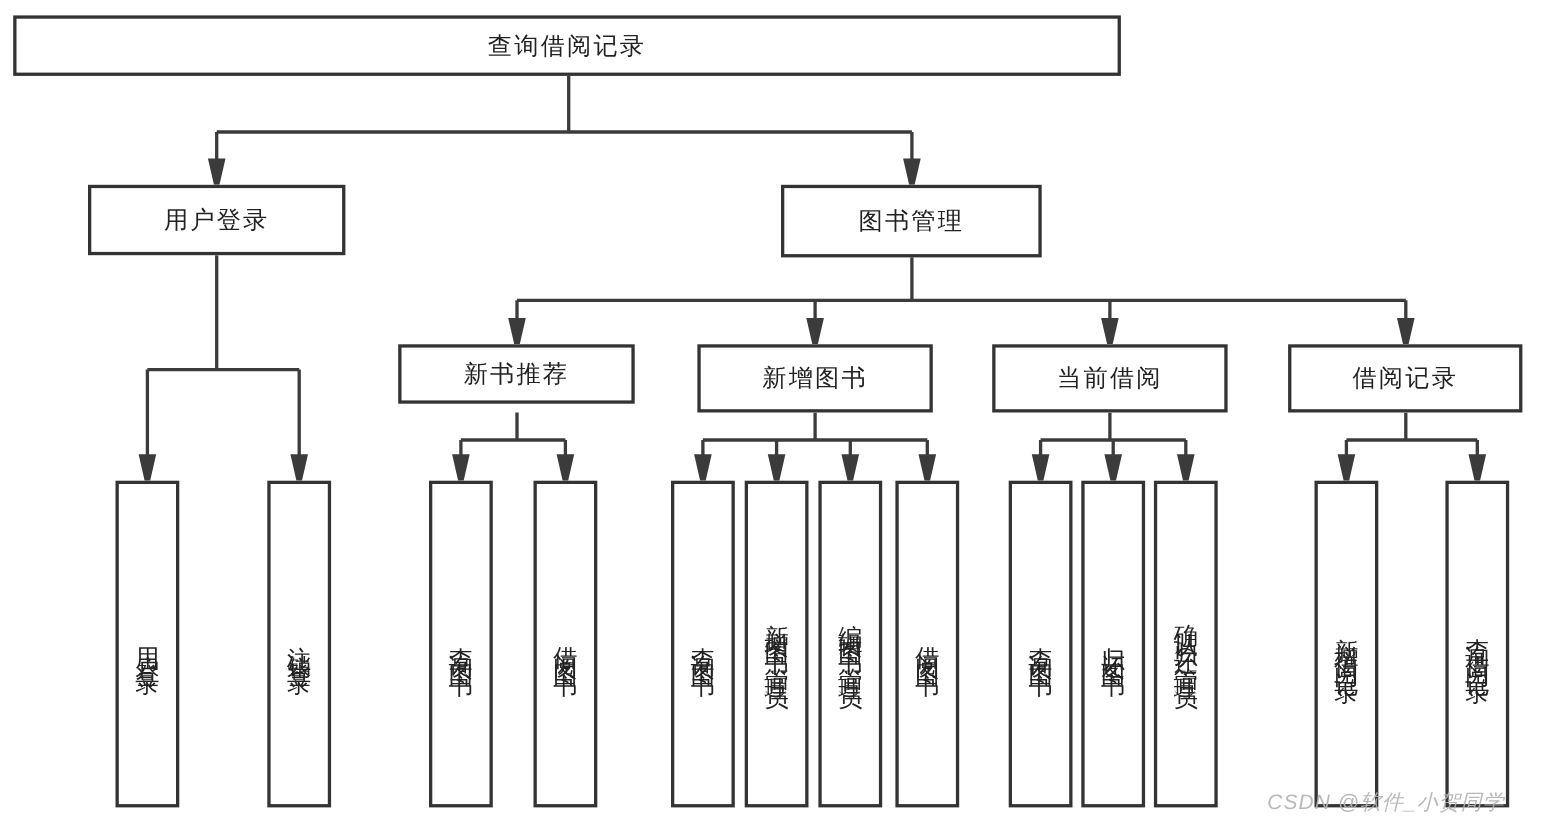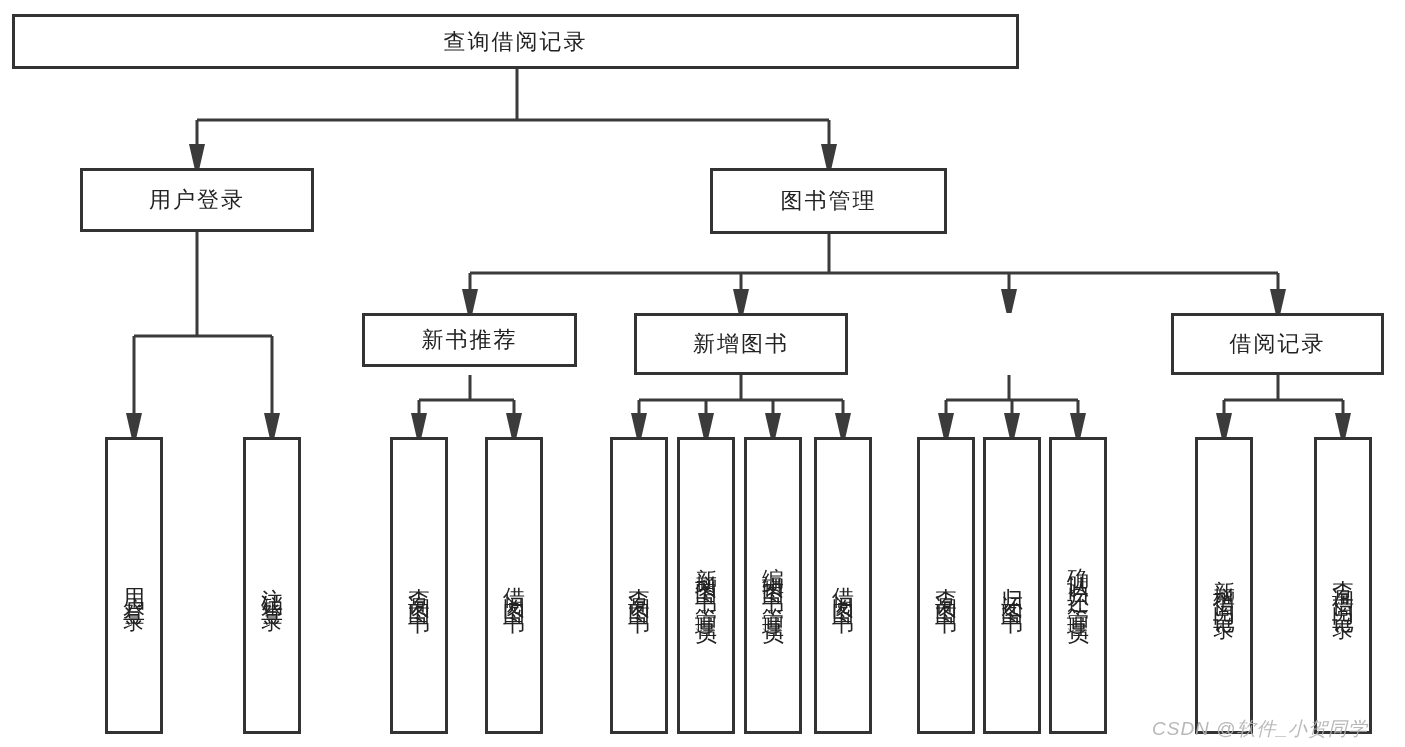--- a/index.html
+++ b/index.html
@@ -104,20 +104,23 @@
   <div class="node h" style="left:710px;top:168px;width:237px;height:66px">
     <span>图书管理</span>
   </div>
 
   <div class="node h" style="left:362px;top:313px;width:215px;height:54px">
     <span>新书推荐</span>
   </div>
   <div class="node h" style="left:634px;top:313px;width:214px;height:62px">
     <span>新增图书</span>
   </div>
+  <div class="node h" style="left:902px;top:313px;width:214px;height:62px">
+    <span>当前借阅</span>
+  </div>
   <div class="node h" style="left:1171px;top:313px;width:213px;height:62px">
     <span>借阅记录</span>
   </div>
 
   <div class="node v" style="left:105px;top:437px;width:58px;height:297px">
     <span>用户登录</span>
   </div>
   <div class="node v" style="left:243px;top:437px;width:58px;height:297px">
     <span>注销登录</span>
   </div>

